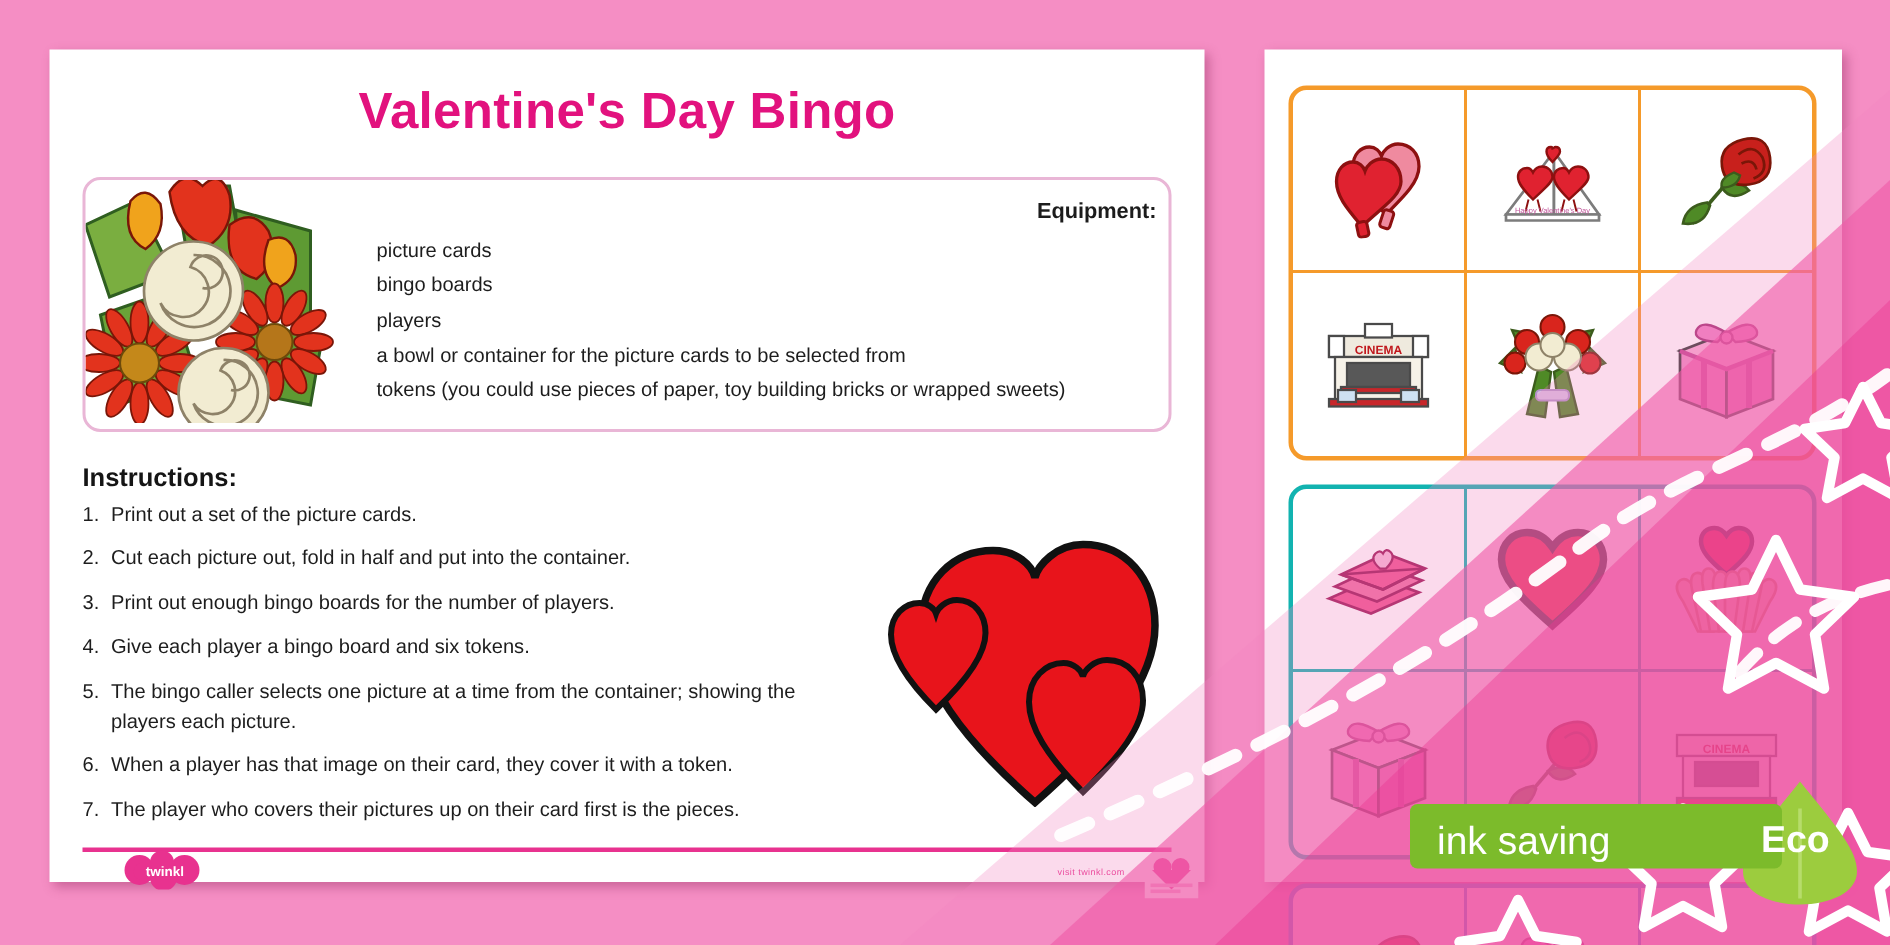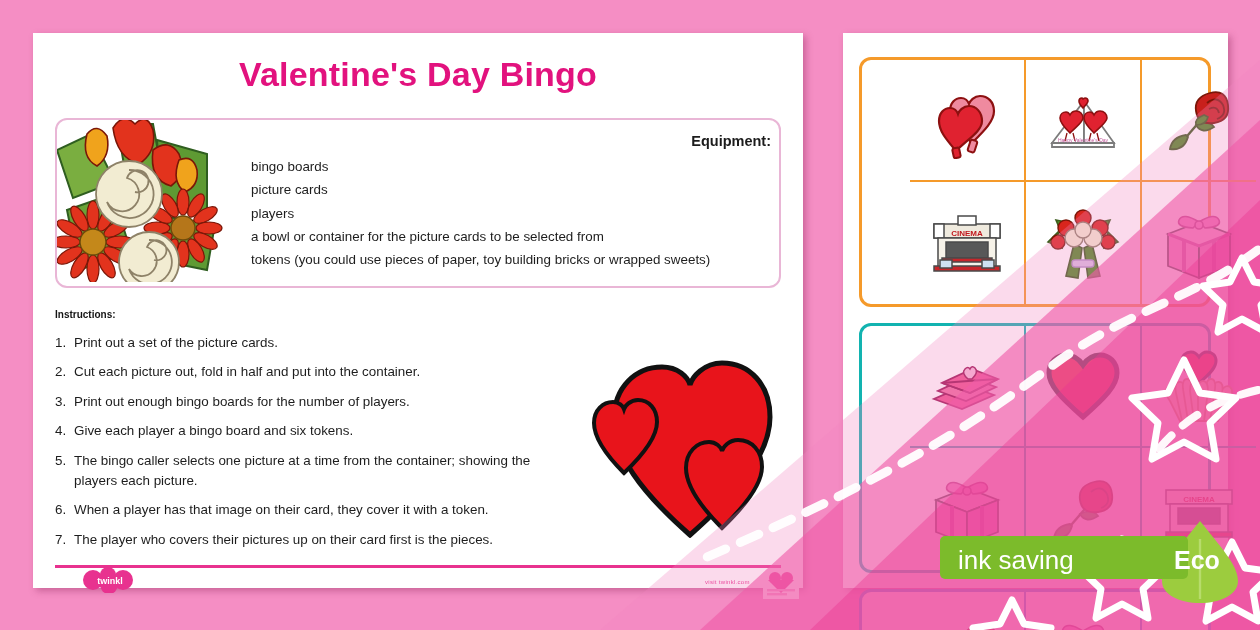--- a/index.html
+++ b/index.html
@@ -36,21 +36,21 @@
   .equip-body{
     position:absolute;left:218px;top:100px;width:520px;
     color:#1c1c1c;
   }
   .equip-head{font-size:14.5px;font-weight:bold;margin-bottom:6px;text-align:right;}
   .equip-li{font-size:13.4px;line-height:1.74;color:#1d1d1d;}
 
   
   .instr-head{
     position:absolute;left:22px;top:276px;
-    font-size:10px;font-weight:bold;color:#151515;
+    font-size:17px;font-weight:bold;color:#151515;
   }
   .instr-list{
     position:absolute;left:22px;top:300px;width:520px;
     margin:0;padding:0;list-style:none;
   }
   .instr-li{
     font-size:13.4px;line-height:1.52;color:#1d1d1d;
     margin-bottom:9px;padding-left:19px;position:relative;
   }
   .instr-li .num{position:absolute;left:0;top:0;}
@@ -76,21 +76,21 @@
     background:#ffffff;
     box-shadow:3px 3px 7px rgba(120,20,70,.35);
   }
   .bcard{
     position:absolute;left:16px;width:352px;box-sizing:border-box;
     border-radius:12px;background:#fff;
   }
   .bcard-1{top:24px;height:250px;border:3px solid #f59a2a;}
   .bcard-2{top:290px;height:250px;border:3px solid #12b3b0;}
   .bcard-3{top:556px;height:250px;border:3px solid #3e8fe0;}
-  .brow{display:flex;width:100%;height:50%;margin-left:48px;}
+  .brow{display:flex;width:100%;height:50%;}
   .bcell{
     flex:1 1 0;display:flex;align-items:center;justify-content:center;
     box-sizing:border-box;position:relative;
   }
   .bcard-1 .brow:first-child .bcell{border-bottom:2px solid #f59a2a;}
   .bcard-1 .bcell + .bcell{border-left:2px solid #f59a2a;}
   .bcard-2 .brow:first-child .bcell{border-bottom:2px solid #12b3b0;}
   .bcard-2 .bcell + .bcell{border-left:2px solid #12b3b0;}
   .bcard-3 .brow:first-child .bcell{border-bottom:2px solid #3e8fe0;}
   .bcard-3 .bcell + .bcell{border-left:2px solid #3e8fe0;}
@@ -238,22 +238,22 @@
         </g>
         <g stroke="#8e8268" stroke-width="1.8" fill="#f2ecd2">
           <circle cx="92" cy="142" r="30"></circle>
           <path d="M92 120 a22 22 0 1 1 -20 29 a15 15 0 1 0 18 -22 a10 10 0 1 1 7 13" fill="none"></path>
         </g>
       </svg>
     </div>
 
     <div class="equip-body">
       <div class="equip-head">Equipment:</div>
+      <div class="equip-li">picture cards</div>
       <div class="equip-li">bingo boards</div>
-      <div class="equip-li">picture cards</div>
       <div class="equip-li">players</div>
       <div class="equip-li">a bowl or container for the picture cards to be selected from</div>
       <div class="equip-li">tokens (you could use pieces of paper, toy building bricks or wrapped sweets)</div>
     </div>
 
     <div class="instr-head">Instructions:</div>
     <ul class="instr-list">
       <li class="instr-li">
         <span class="num">1.</span>
         <span>Print out a set of the picture cards.</span>

